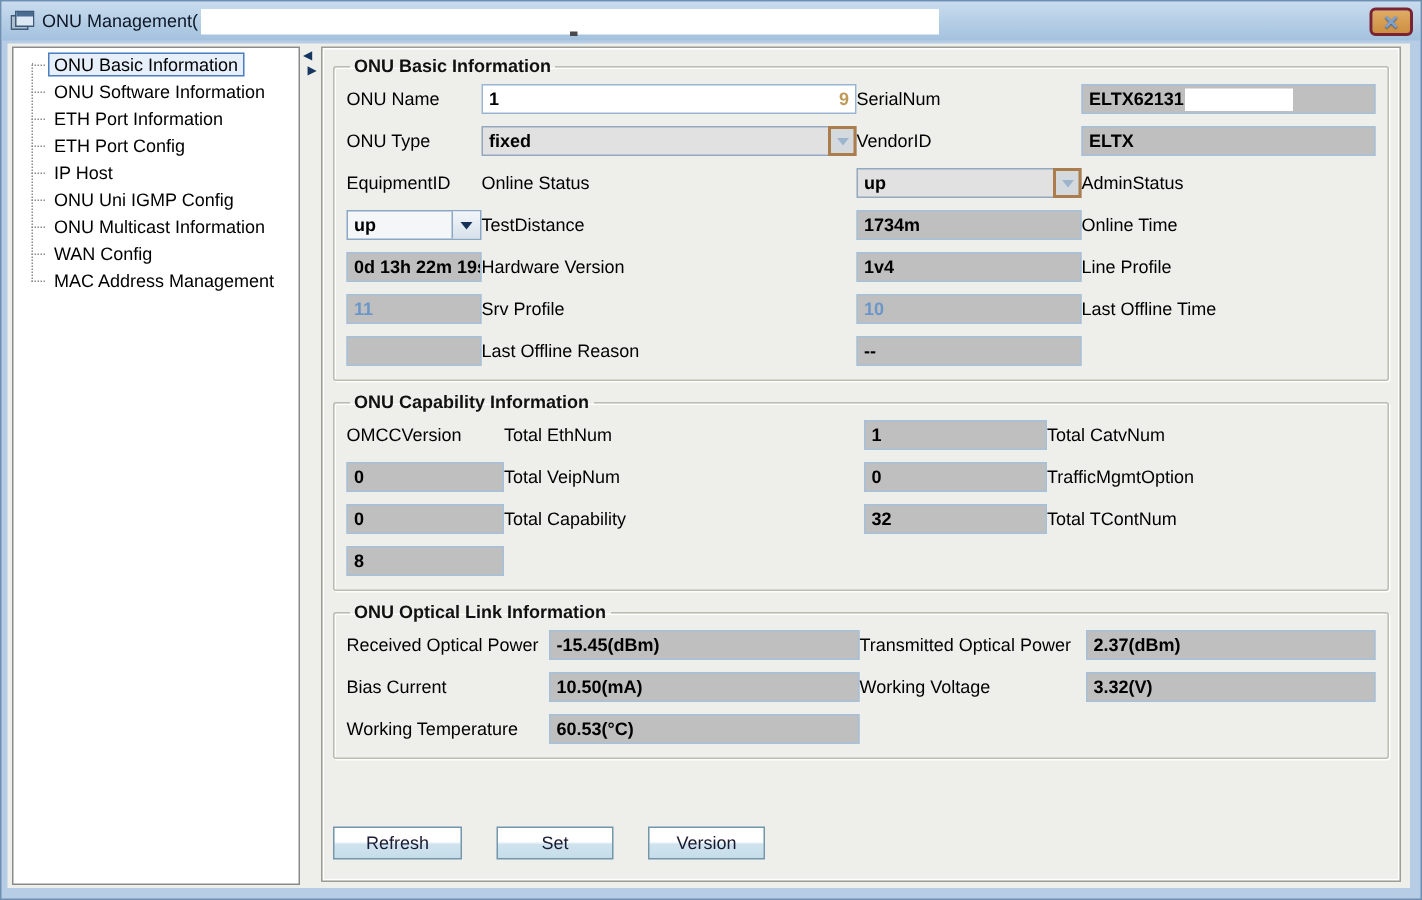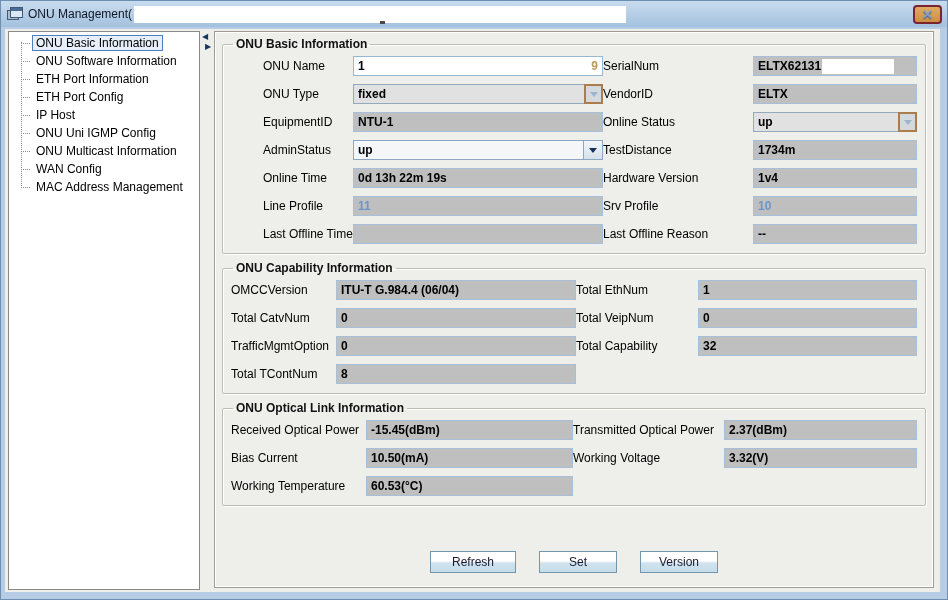--- a/index.html
+++ b/index.html
@@ -80,21 +80,21 @@
   }
 
   fieldset.group {
     border:1px solid #bcbcb2; border-radius:2px;
     box-shadow: 1px 1px 0 rgba(255,255,255,.9), inset 1px 1px 0 rgba(255,255,255,.9);
     margin:0 0 7px 0; padding:3px 8px 9px 8px;
   }
   legend { font-size:12px; font-weight:bold; color:#111; padding:0 3px; margin-left:2px; }
 
   .grid { display:grid; row-gap:8px; column-gap:0; align-items:center; margin-top:2px; }
-  .grid.basic      { grid-template-columns: 90px 250px 150px 1fr; margin-left: 32px; }
+  .grid.basic      { grid-template-columns: 90px 250px 150px 1fr; }
   .grid.capability { grid-template-columns: 105px 240px 122px 1fr; }
   .grid.optical    { grid-template-columns: 135px 207px 151px 1fr; }
 
   .lbl { font-size:12px; color:#000; white-space:nowrap; overflow:visible; }
 
   .field {
     height:20px; font-size:12px; font-weight:bold; color:#000;
     display:flex; align-items:center; padding:0 4px; overflow:hidden; white-space:nowrap;
   }
   .field.ro { background:var(--readonly-bg,#bfbfbf); border:1px solid var(--field-border,#a6c0da); }
@@ -108,21 +108,21 @@
   .combo .arrow-btn {
     width:19px; flex:0 0 19px; display:flex; align-items:center; justify-content:center;
     background:linear-gradient(#f2f6fa,#d7e1ea); border-left:1px solid #8ba7c4; cursor:pointer;
   }
   .combo .tri { width:0; height:0; border-left:4px solid transparent; border-right:4px solid transparent; border-top:5px solid #16305a; }
   .combo.disabled { background:#e1e1e1; border-color:#93a9c0; }
   .combo.disabled .arrow-btn { background:#d4d9de; border:2px solid #ab7c4c; margin:-1px; cursor:default; }
   .combo.disabled .tri { border-top-color:#9cb5cd; }
 
   
-  .btn-row { margin-top:auto; display:flex; justify-content:center; gap:23px; padding-bottom:7px; }
+  .btn-row { margin-top:auto; display:flex; gap:23px; padding-bottom:7px; }
   .btn {
     height:22px; min-width:78px; padding:0 10px;
     border:1px solid #7296ac;
     background:linear-gradient(#ffffff 0%, #ffffff 45%, #cfe3ee 55%, #c6dde9 100%);
     font-family:"Liberation Sans", sans-serif; font-size:12px; color:#1a1a33; cursor:pointer;
   }
   .btn-refresh { min-width:86px; }
 </style>
 </head>
 <body>
@@ -208,23 +208,20 @@
                   <span class="val">fixed</span>
                   <span class="arrow-btn">
                     <i class="tri"></i>
                   </span>
                 </div>
                 <span class="lbl">VendorID</span>
                 <div class="field ro">
                   <span>ELTX</span>
                 </div>
                 <span class="lbl">EquipmentID</span>
-                <div class="field ro">
-                  <span>NTU-1</span>
-                </div>
                 <span class="lbl">Online Status</span>
                 <div class="combo disabled">
                   <span class="val">up</span>
                   <span class="arrow-btn">
                     <i class="tri"></i>
                   </span>
                 </div>
                 <span class="lbl">AdminStatus</span>
                 <div class="combo">
                   <span class="val">up</span>
@@ -259,23 +256,20 @@
                 <span class="lbl">Last Offline Reason</span>
                 <div class="field ro">
                   <span>--</span>
                 </div>
               </div>
             </fieldset>
             <fieldset class="group">
               <legend>ONU Capability Information</legend>
               <div class="grid capability">
                 <span class="lbl">OMCCVersion</span>
-                <div class="field ro">
-                  <span>ITU-T G.984.4 (06/04)</span>
-                </div>
                 <span class="lbl">Total EthNum</span>
                 <div class="field ro">
                   <span>1</span>
                 </div>
                 <span class="lbl">Total CatvNum</span>
                 <div class="field ro">
                   <span>0</span>
                 </div>
                 <span class="lbl">Total VeipNum</span>
                 <div class="field ro">

